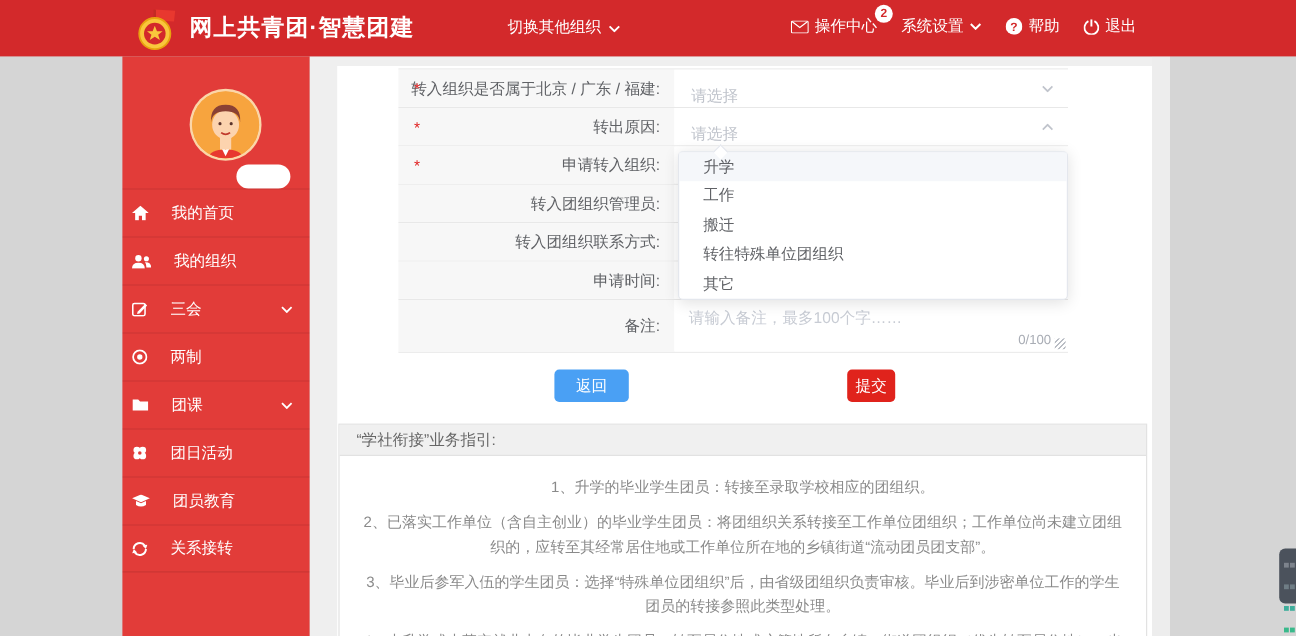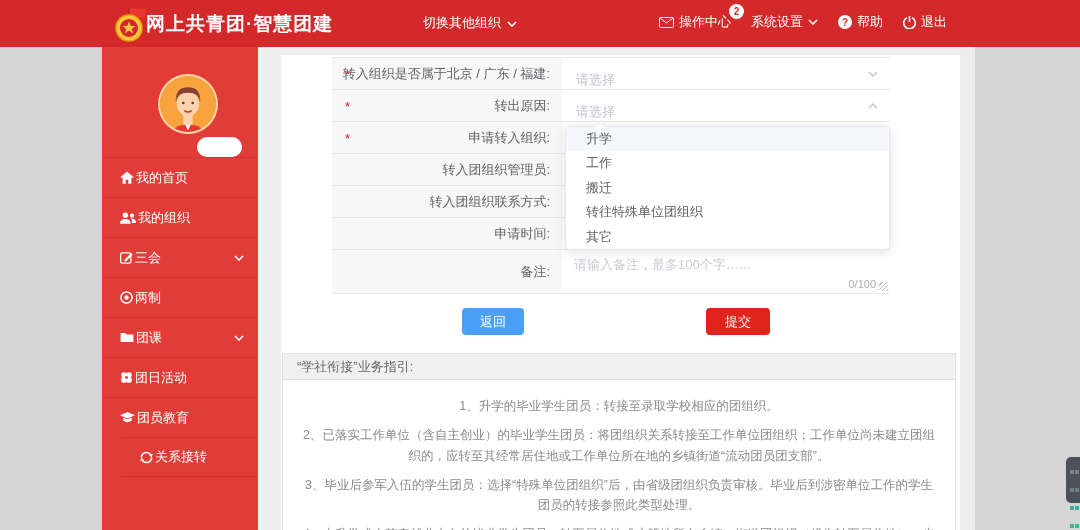--- a/index.html
+++ b/index.html
@@ -3,35 +3,35 @@
 <meta charset="utf-8">
 <style>
   * { box-sizing: border-box; margin: 0; padding: 0; }
   html,body { width:1080px; height:530px; overflow:hidden; }
   body { font-family:"Liberation Sans","DejaVu Sans",sans-serif; background:#d5d5d5; position:relative; }
   #screen { position:absolute; inset:0; width:1080px; height:530px; overflow:hidden; }
 
   
   .header { position:absolute; left:0; top:0; width:1080px; height:47px; background:#d3292b; z-index:50; }
   .emblem { position:absolute; left:112px; top:6px; width:36px; height:36px; }
-  .brand { position:absolute; left:146px; top:0; height:47px; line-height:47px; color:#fff; font-size:19px; font-weight:bold; letter-spacing:1px; }
+  .brand { position:absolute; left:158px; top:0; height:47px; line-height:47px; color:#fff; font-size:19px; font-weight:bold; letter-spacing:1px; }
   .switch-org { position:absolute; left:423px; top:0; height:47px; line-height:47px; color:#fff; font-size:13px; cursor:pointer; display:flex; align-items:center; gap:6px;font-family:Liberation Mono, monospace; }
   .hdr-right { position:absolute; right:133px; top:0; height:44px; display:flex; align-items:center; gap:20px; color:#fff; font-size:13px; }
   .hdr-item { display:flex; align-items:center; gap:5px; cursor:pointer; position:relative; }
   .badge { position:absolute; top:-9px; right:-13px; min-width:15px; height:15px; border-radius:8px; background:#fff; color:#d3292b; font-size:10px; font-weight:bold; text-align:center; line-height:15px; padding:0 2px; }
   .chev { width:10px; height:6px; }
 
   
   .sidebar { position:absolute; left:102px; top:47px; width:156px; height:483px; background:#e23c39; z-index:10; }
   .avatar-wrap { position:absolute; left:0; top:0; width:156px; height:110px; }
   .avatar { position:absolute; left:56px; top:27px; width:60px; height:60px; border-radius:50%; background:#f7a43e; border:2px solid rgba(255,255,255,.55); overflow:hidden; }
   .name-blob { position:absolute; left:95px; top:90px; width:45px; height:20px; background:#fff; border-radius:10px; }
   .menu { position:absolute; left:0; top:110px; width:156px; }
-  .menu-item { height:40px; display:flex; align-items:center; gap:2px; padding-left:18px; color:#fff; font-size:13px; border-top:1px solid rgba(0,0,0,.10); cursor:pointer; position:relative; }
-  .menu-item:last-child { border-bottom:1px solid rgba(0,0,0,.10);margin-left:20px; }
+  .menu-item { height:40px; display:flex; align-items:center; gap:19px; padding-left:8px; color:#fff; font-size:13px; border-top:1px solid rgba(0,0,0,.10); cursor:pointer; position:relative; }
+  .menu-item:last-child { border-bottom:1px solid rgba(0,0,0,.10); }
   .menu-item svg { flex:none; }
   .menu-arrow { position:absolute; right:14px; }
 
   
   .app-bg { position:absolute; left:258px; top:47px; width:717px; height:483px; background:#efefef; }
   .content { position:absolute; left:281px; top:55px; width:679px; height:475px; background:#fff; z-index:20; overflow:hidden; }
   .scroll-strip { position:absolute; left:960px; top:47px; width:15px; height:483px; background:#ededed; z-index:25; }
 
   
   .form-table { position:absolute; left:51px; top:2px; width:558px; border-top:1px solid #e8e8e8; }
@@ -51,21 +51,21 @@
 
   
   .dropdown { position:absolute; left:284px; top:71px; width:325px; height:124px; background:#fff; border:1px solid #e4e7ed; border-radius:4px; box-shadow:0 2px 12px rgba(0,0,0,.12); z-index:40; }
   .dropdown .caret { position:absolute; left:30px; top:-5px; width:9px; height:9px; background:#fff; border-left:1px solid #e4e7ed; border-top:1px solid #e4e7ed; transform:rotate(45deg); }
   .opt { height:24.4px; line-height:24.4px; padding-left:20px; font-size:13px; color:#606266; cursor:pointer; }
   .opt.active { background:#f5f7fa; }
 
   
   .btn { position:absolute; height:27px; border:0; border-radius:4px; color:#fff; font-size:13px; font-family:inherit; cursor:pointer; }
   .btn-back { left:181px; top:253px; width:62px; background:#4aa0f4; }
-  .btn-submit { left:425px; top:253px; width:64px; background:#e0231c; }
+  .btn-submit { left:425px; top:253px; width:40px; background:#e0231c; }
 
   
   .guide { position:absolute; left:1px; top:298px; width:674px; height:400px; background:#fff; border:1px solid #e2e2e2; }
   .guide-hd { height:26px; line-height:26px; background:#f0f0f0; border-bottom:1px solid #e2e2e2; padding-left:14px; font-size:13px; color:#666; }
   .guide-bd { padding:16px 20px 0 20px; }
   .guide-bd p { font-size:12.5px; color:#8a8a8a; line-height:1.62; margin-bottom:9px;text-align:center; }
 
   
   .edge-widget { position:absolute; left:1066px; top:457px; width:20px; height:46px; background:#4b525c; border-radius:5px 0 0 5px; z-index:60; padding:5px 0 0 4px; }
   .edge-widget .sq { width:4px; height:4px; margin:0 1px 2px 0; display:inline-block; }

